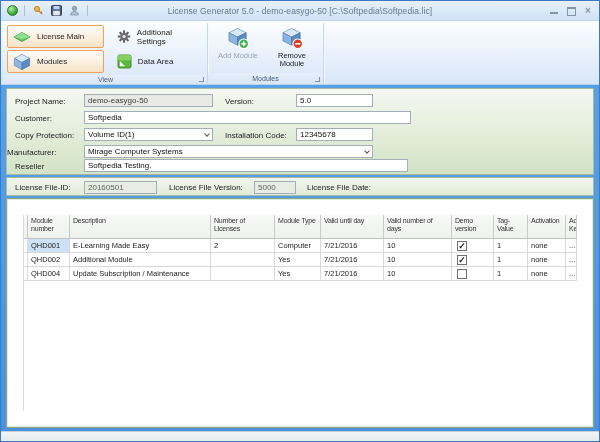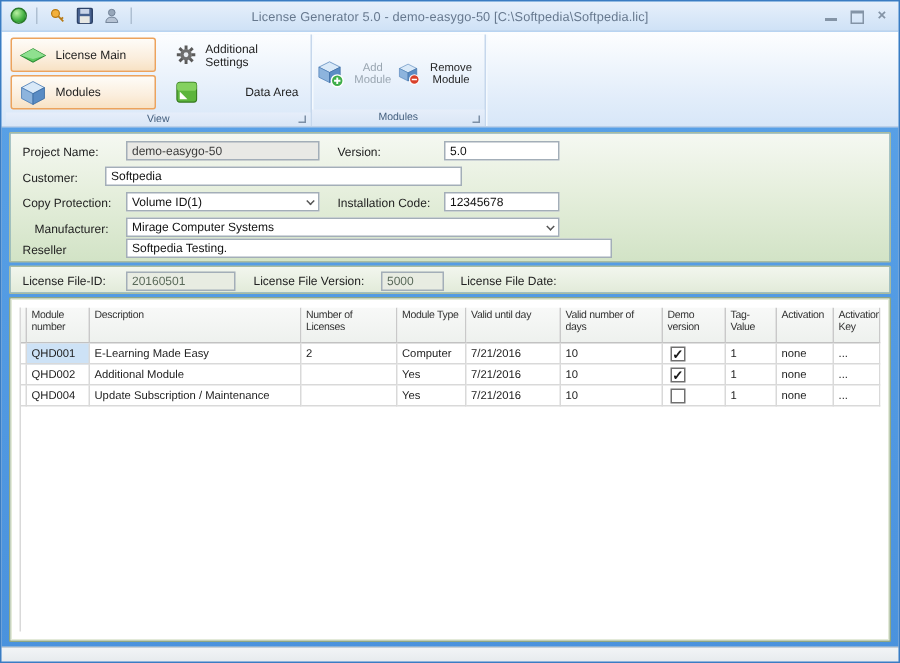--- a/index.html
+++ b/index.html
@@ -82,23 +82,23 @@
   .stack-col{display:flex;flex-direction:column;gap:2px;width:102px;}
   .rbtn{
     height:23px;display:flex;align-items:center;gap:6px;
     padding:0 5px;font-size:8px;color:#1e1e1e;border-radius:2px;
   }
   .rbtn.hl{
     border:1px solid #eda35c;
     background:linear-gradient(#fefcf8,#fbeedd 60%,#f8e2c4);
   }
   .stack-col2{display:flex;flex-direction:column;gap:2px;margin-left:8px;}
-  .rbtn.flat{height:23px;justify-content:space-between;}
+  .rbtn.flat{height:23px;}
   .bigbtn{
-    width:54px;display:flex;flex-direction:row;align-items:center;justify-content:flex-end;
+    width:54px;display:flex;flex-direction:column;align-items:center;justify-content:flex-start;
     padding-top:2px;gap:2px;font-size:7.5px;color:#1e1e1e;text-align:center;border-radius:2px;
   }
   .bigbtn .lbl{line-height:8px;}
   .bigbtn.disabled .lbl{color:#9aa6b1;}
   
   .client{flex:1;display:flex;flex-direction:column;padding:3px 5px 2px 5px;gap:2px;min-height:0;}
   .panel{
     border:1px solid #a9bca0;border-radius:1px;
     background:linear-gradient(#f5f8f2,#e6efdd 45%,#d2e3c6);
     position:relative;
@@ -118,21 +118,21 @@
     position:absolute;right:3px;top:3px;width:4px;height:4px;
     border-right:1.4px solid #555;border-bottom:1.4px solid #555;
     transform:rotate(45deg);
   }
   
   .grid-panel{
     flex:1;min-height:0;
     border:1px solid #8fa682;border-radius:1px;
     background:#fff;
     box-shadow:inset 0 0 0 1px #e3ead9;
-    padding:6px;display:flex;flex-direction:column;
+    padding:16px;display:flex;flex-direction:column;
   }
   .grid{flex:1;display:flex;flex-direction:column;overflow:hidden;border-left:1px solid #d9d9d9;}
   .grow{display:flex;flex:0 0 auto;}
   .gcell{
     border-right:1px solid #d9d9d9;border-bottom:1px solid #d9d9d9;
     font-size:7.5px;color:#1c1c1c;padding:1px 3px;
     overflow:hidden;display:flex;align-items:center;
   }
   .ghead .gcell{
     background:linear-gradient(#f8f9f8,#eef1ee);
@@ -293,31 +293,31 @@
 
   <div class="client">
 
     <div class="panel form-panel">
       <span class="flabel" style="left:8px;top:8px">Project Name:</span>
       <div class="field ro" style="left:77px;top:5px;width:129px">demo-easygo-50</div>
       <span class="flabel" style="left:218px;top:8px">Version:</span>
       <div class="field" style="left:289px;top:5px;width:77px">5.0</div>
 
       <span class="flabel" style="left:8px;top:25px">Customer:</span>
-      <div class="field" style="left:63px;top:22px;width:238px">Softpedia</div>
+      <div class="field" style="left:77px;top:22px;width:327px">Softpedia</div>
 
       <span class="flabel" style="left:8px;top:42px">Copy Protection:</span>
       <div class="field combo" style="left:77px;top:39px;width:129px">
         <span>Volume ID(1)</span>
         <span class="chev"></span>
       </div>
       <span class="flabel" style="left:218px;top:42px">Installation Code:</span>
       <div class="field" style="left:289px;top:39px;width:77px">12345678</div>
 
-      <span class="flabel" style="left:16px;top:59px">Manufacturer:</span>
+      <span class="flabel" style="left:0;top:59px">Manufacturer:</span>
       <div class="field combo" style="left:77px;top:56px;width:289px">
         <span>Mirage Computer Systems</span>
         <span class="chev"></span>
       </div>
 
       <span class="flabel" style="left:8px;top:73px">Reseller</span>
       <div class="field" style="left:77px;top:70px;width:324px">Softpedia Testing.</div>
     </div>
 
     <div class="panel lic-panel">

